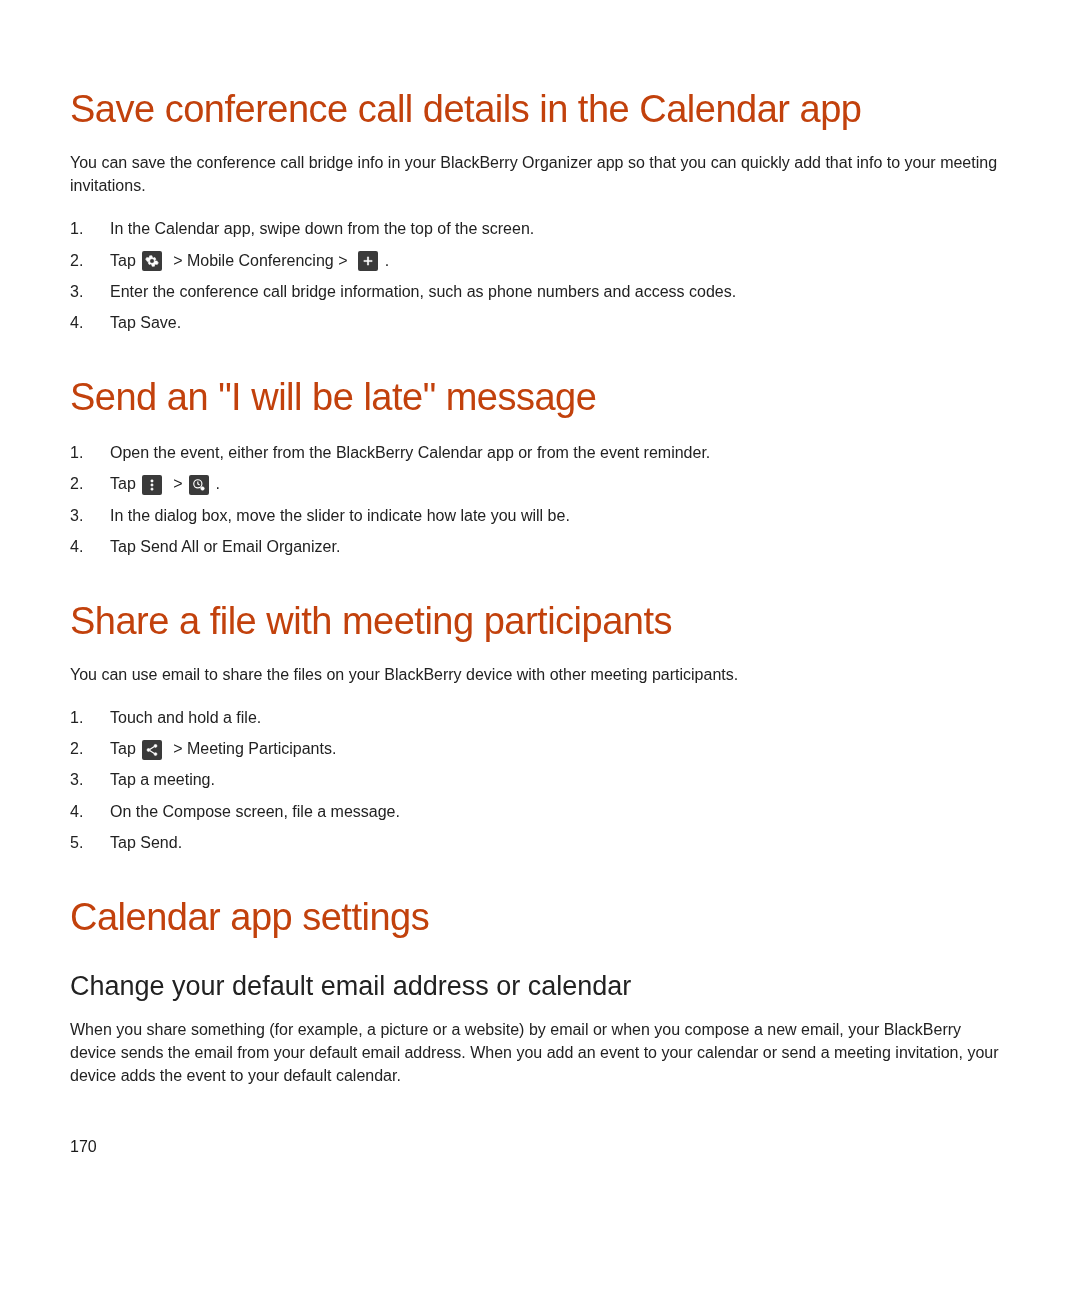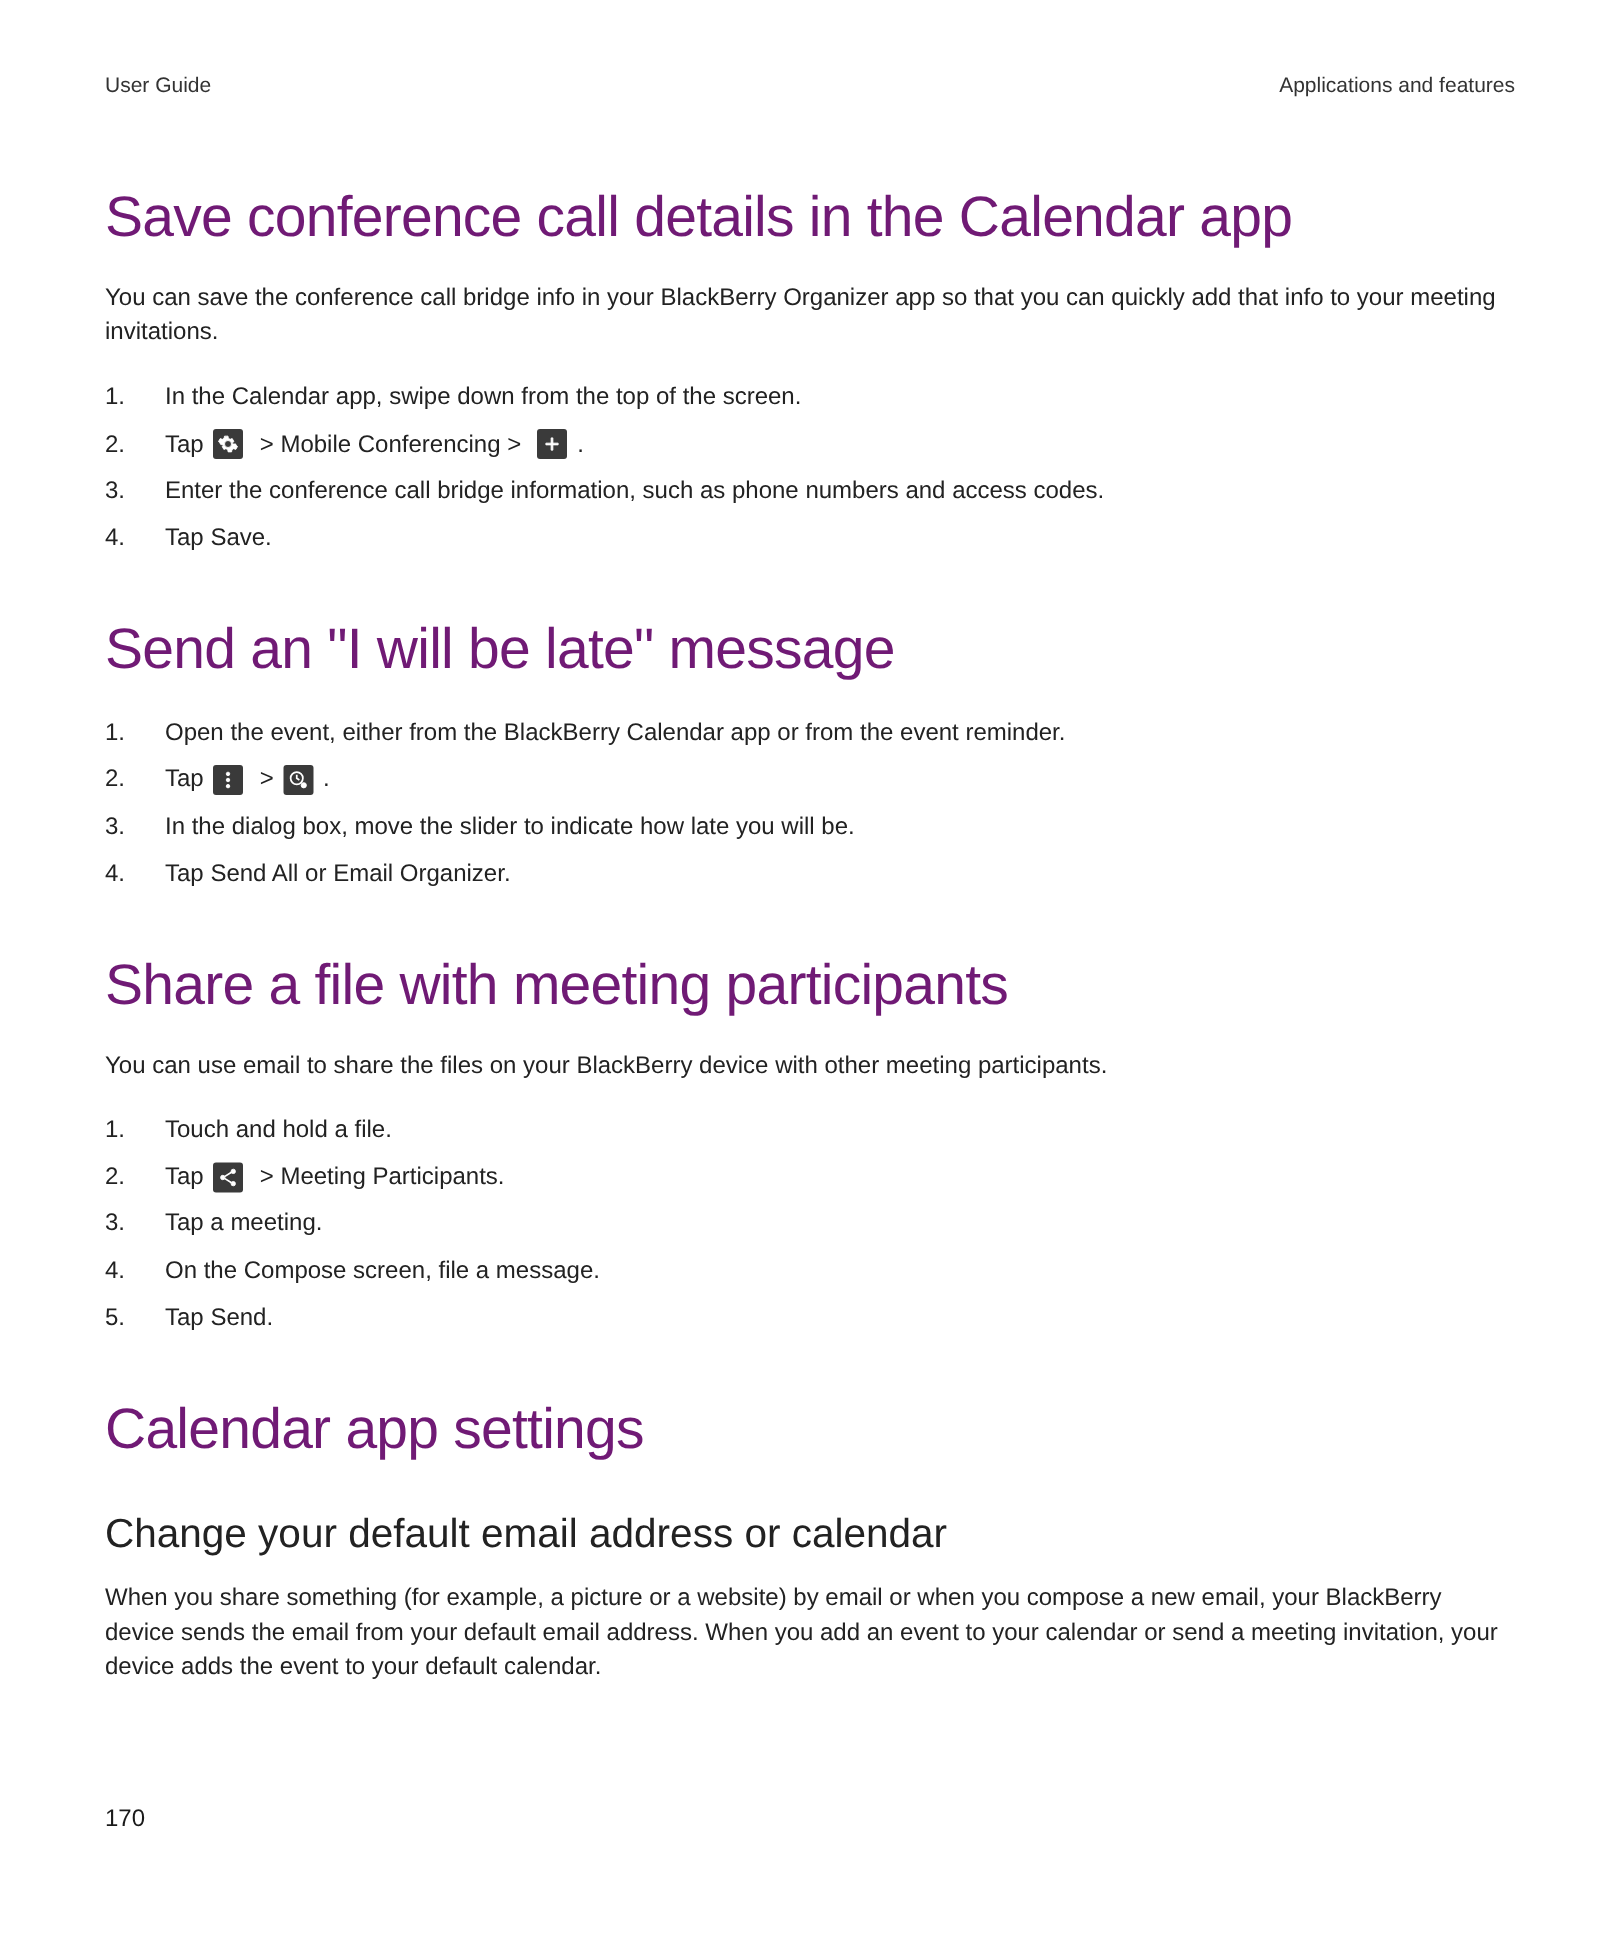--- a/index.html
+++ b/index.html
@@ -19,21 +19,21 @@
     justify-content: space-between;
     font-size: 14px;
     color: #333;
     margin-bottom: 60px;
   }
   h1 {
     font-size: 38px;
     font-weight: 400;
     margin: 40px 0 20px 0;
     letter-spacing: -0.5px;
-    color: #701a75;
+    color: #c2410c;
   }
   h2 {
     font-size: 27px;
     font-weight: 400;
     margin: 32px 0 16px 0;
     color: #222;
   }
   p {
     font-size: 16px;
     line-height: 1.45;
@@ -75,32 +75,28 @@
     position: absolute;
     top: 50%; left: 50%;
     transform: translate(-50%, -50%);
     width: 14px; height: 14px;
     fill: #fff;
     stroke: #fff;
   }
   .bold { font-weight: 400; }
   .page-number {
     font-size: 16px;
-    margin-top: 80px;
+    margin-top: 50px;
   }
 </style>
 </head>
 <body>
 
 <div class="page">
 
-  <div class="header-row">
-    <span>User Guide</span>
-    <span>Applications and features</span>
-  </div>
 
   <h1>Save conference call details in the Calendar app</h1>
   <p>You can save the conference call bridge info in your BlackBerry Organizer app so that you can quickly add that info to your meeting invitations.</p>
   <ol>
     <li>In the Calendar app, swipe down from the top of the screen.</li>
     <li>
       <span>Tap</span>
       <span class="inline-icon">
         <svg viewBox="0 0 24 24">
             <path d="M12 8a4 4 0 100 8 4 4 0 000-8zm9 4a7 7 0 01-.1 1.2l2 1.6-2 3.4-2.4-.9a7 7 0 01-2 1.2l-.4 2.5h-4l-.4-2.5a7 7 0 01-2-1.2l-2.4.9-2-3.4 2-1.6A7 7 0 013 12a7 7 0 01.1-1.2l-2-1.6 2-3.4 2.4.9a7 7 0 012-1.2L8 3h4l.4 2.5a7 7 0 012 1.2l2.4-.9 2 3.4-2 1.6c.1.4.2.8.2 1.2z" fill="#fff"></path>

